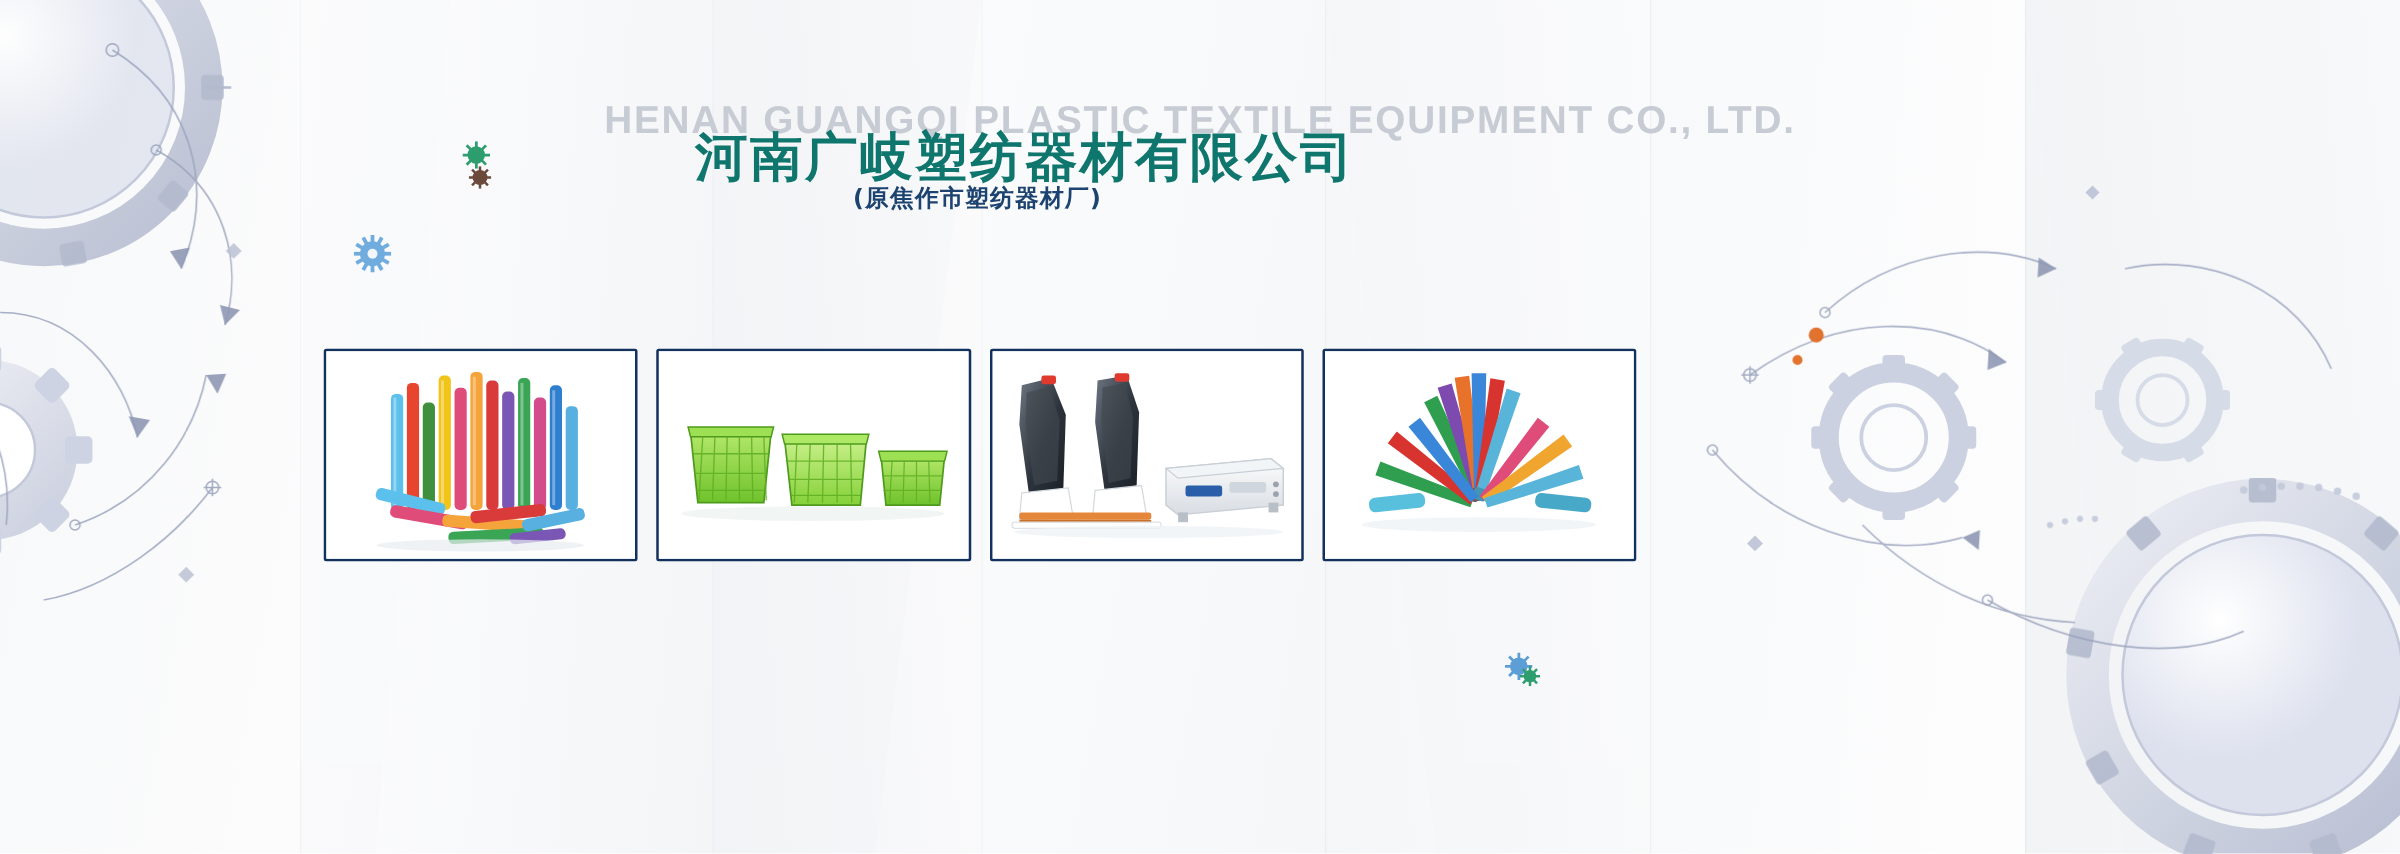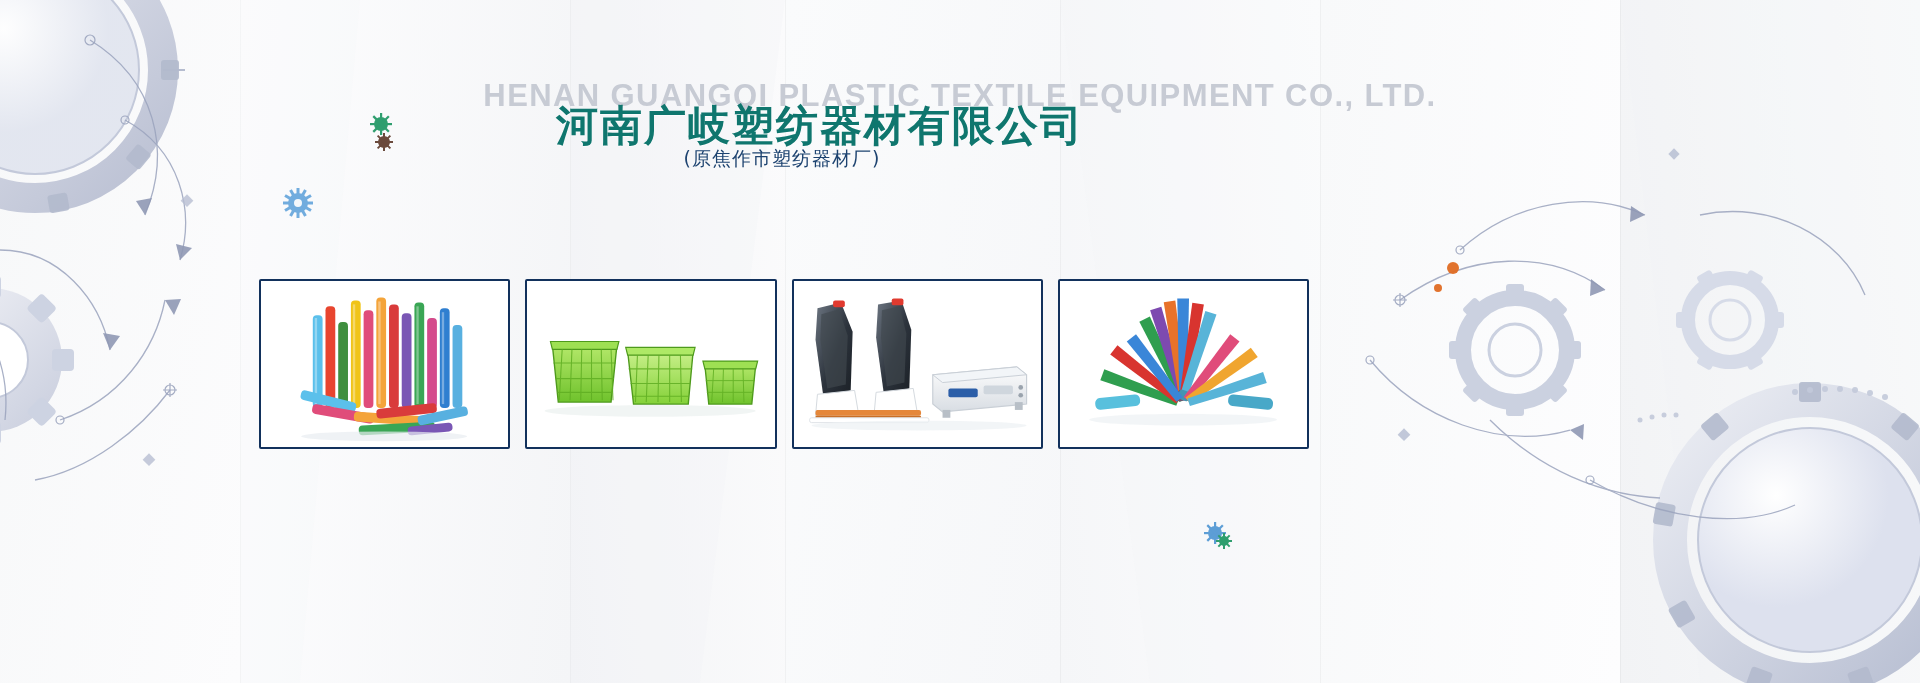--- a/index.html
+++ b/index.html
@@ -95,21 +95,21 @@
     text-shadow: 0 1px 0 rgba(255,255,255,0.6);
   }
 
   .subtitle-cn {
     position: absolute;
     top: 146px;
     left: 0;
     width: 1564px;
     text-align: center;
     font-size: 19px;
-    font-weight: 400;
+    font-weight: 700;
     letter-spacing: 1px;
     color: #1d4370;
     font-family: "DejaVu Sans", "Liberation Sans", sans-serif;
   }
 
   .desc {
     position: absolute;
     top: 196px;
     left: 340px;
     width: 880px;

